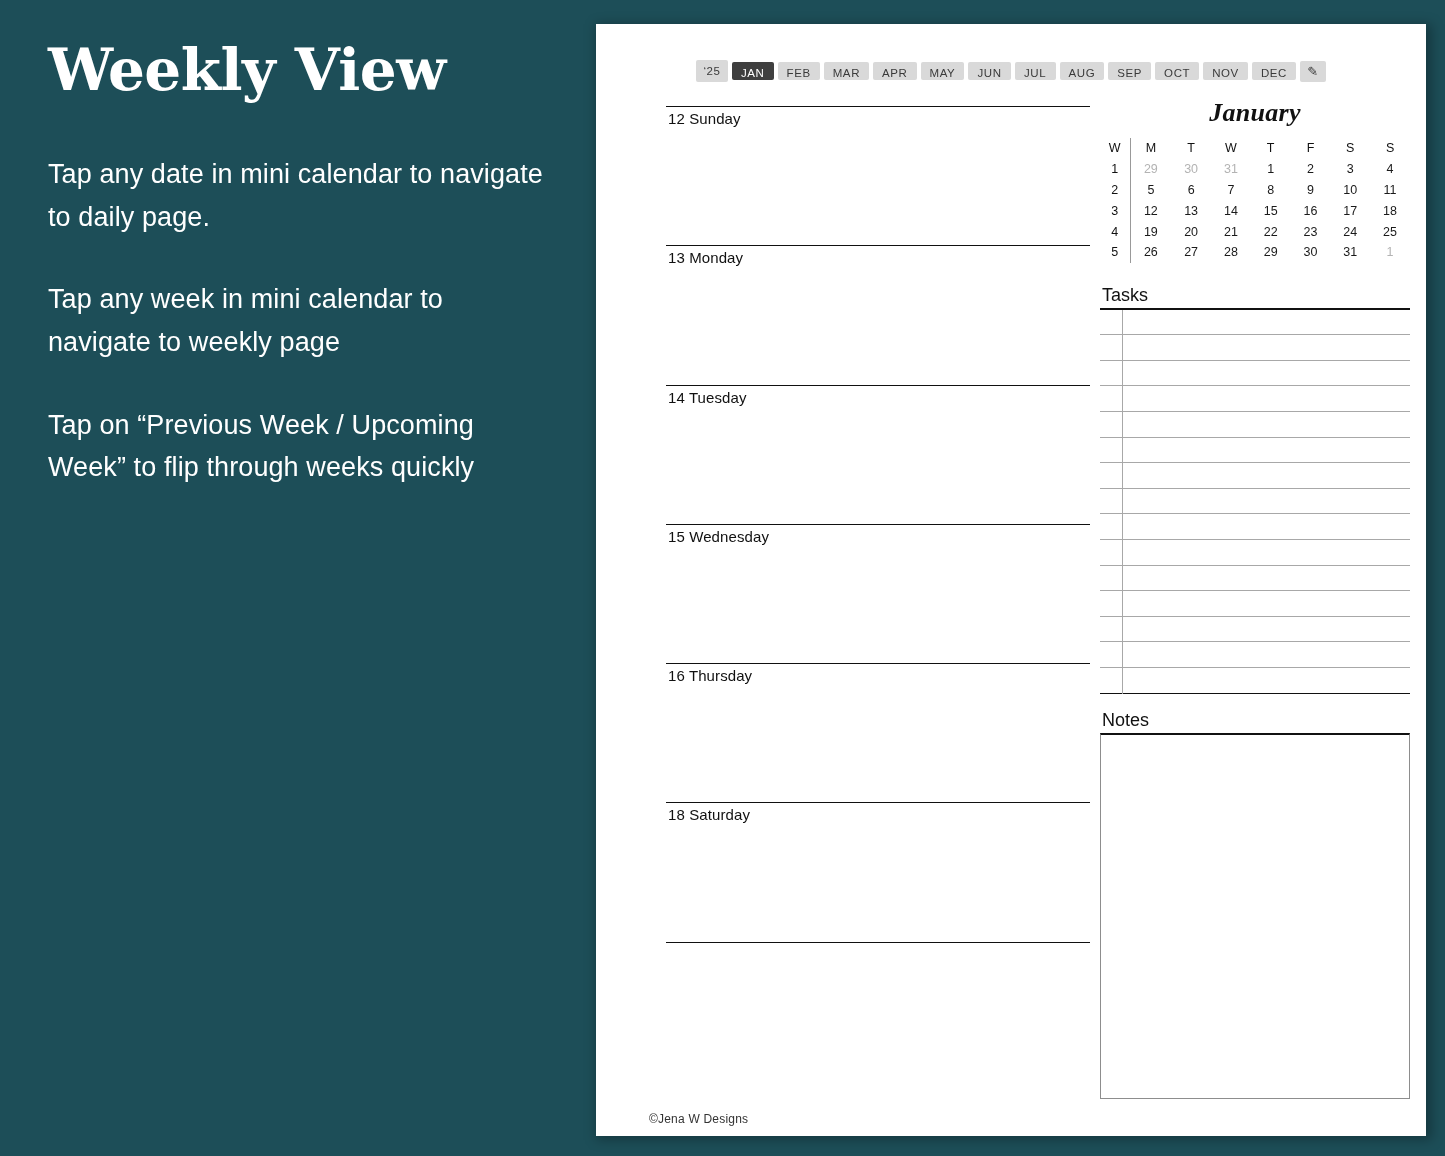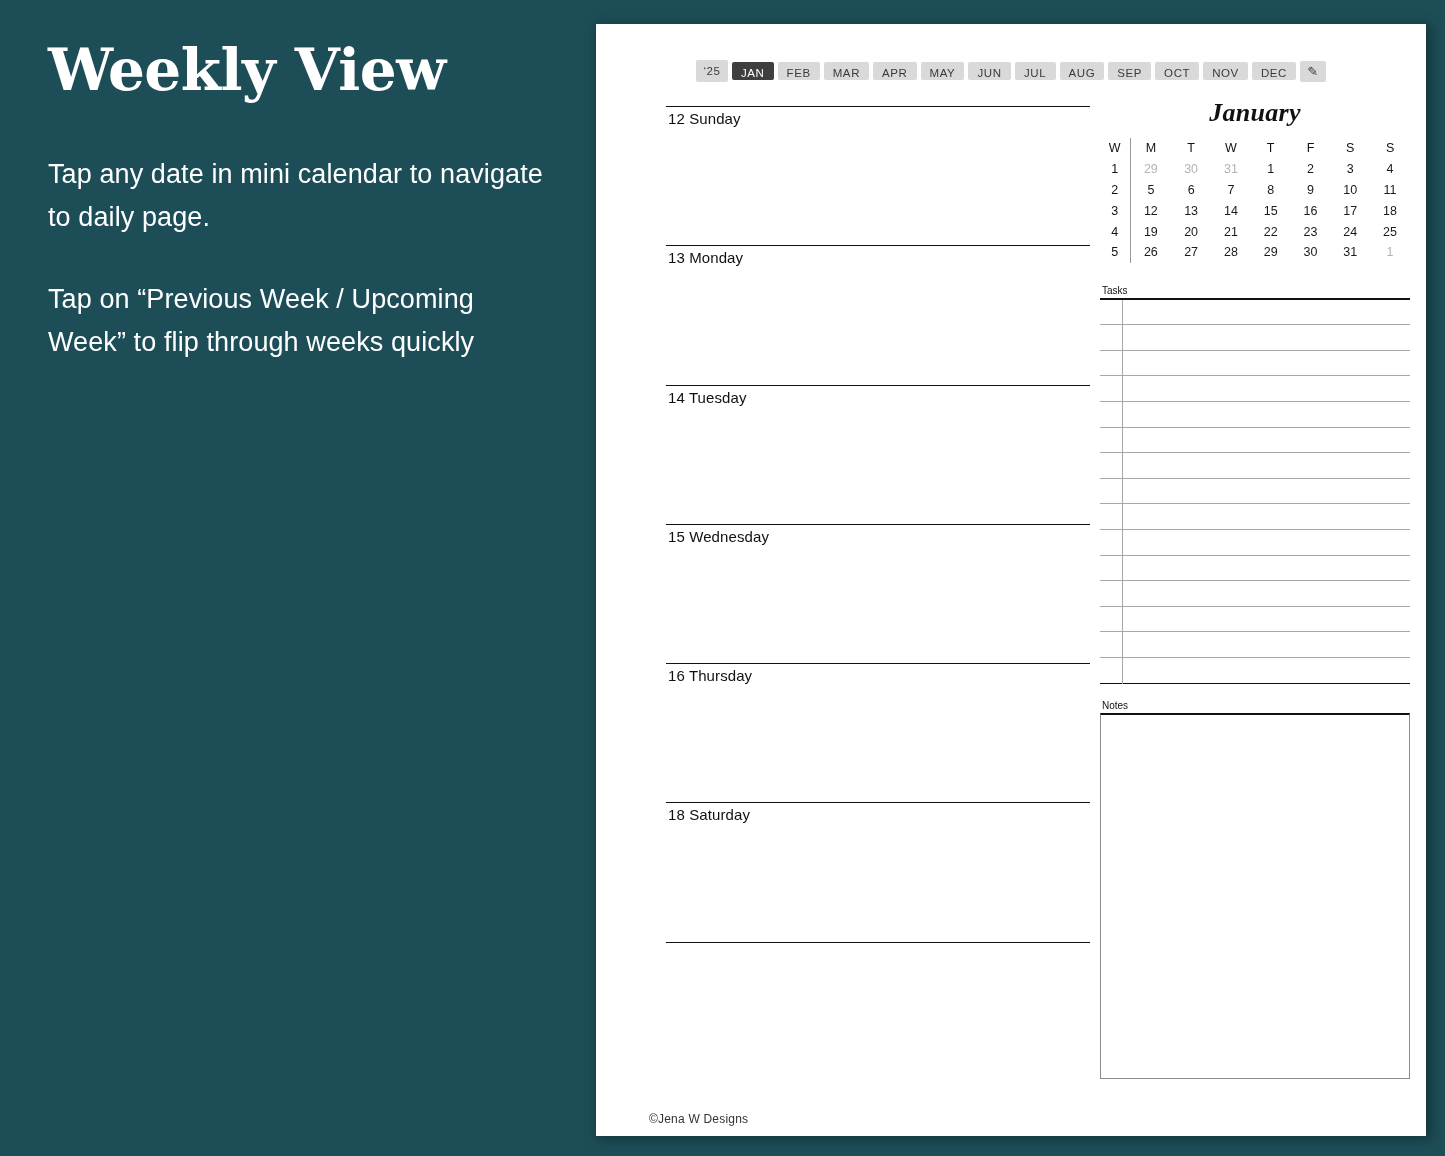--- a/index.html
+++ b/index.html
@@ -196,21 +196,21 @@
     width: 30px;
     border-right: 1px solid #999;
     color: #111;
   }
   table.mini td.out { color: #b3b3b3; }
   table.mini td.day-cell { cursor: pointer; }
   table.mini td.wk { cursor: pointer; }
 
   .sec-label {
     font-family: "Liberation Sans", sans-serif;
-    font-size: 10px;
+    font-size: 18px;
     color: #111;
     margin: 0 0 2px 2px;
   }
   .tasks-wrap { margin-top: 22px; }
   .tasks-box {
     border-top: 2px solid #111;
     position: relative;
   }
   .task-line {
     height: 25.6px;
@@ -244,20 +244,21 @@
   }
 </style>
 </head>
 <body>
 
 <div id="root">
 
   <div class="promo">
     <div class="promo-title">Weekly View</div>
     <div class="promo-para">Tap any date in mini calendar to navigate to daily page.</div>
+    <div class="promo-para">Tap any week in mini calendar to navigate to weekly page</div>
     <div class="promo-para">Tap on “Previous Week / Upcoming Week” to flip through weeks quickly</div>
   </div>
 
   <div class="page-shadow"></div>
 
   <div class="page">
 
     <div class="tabs">
       <button class="tab year">‘25</button>
       <button class="tab active">JAN</button>

